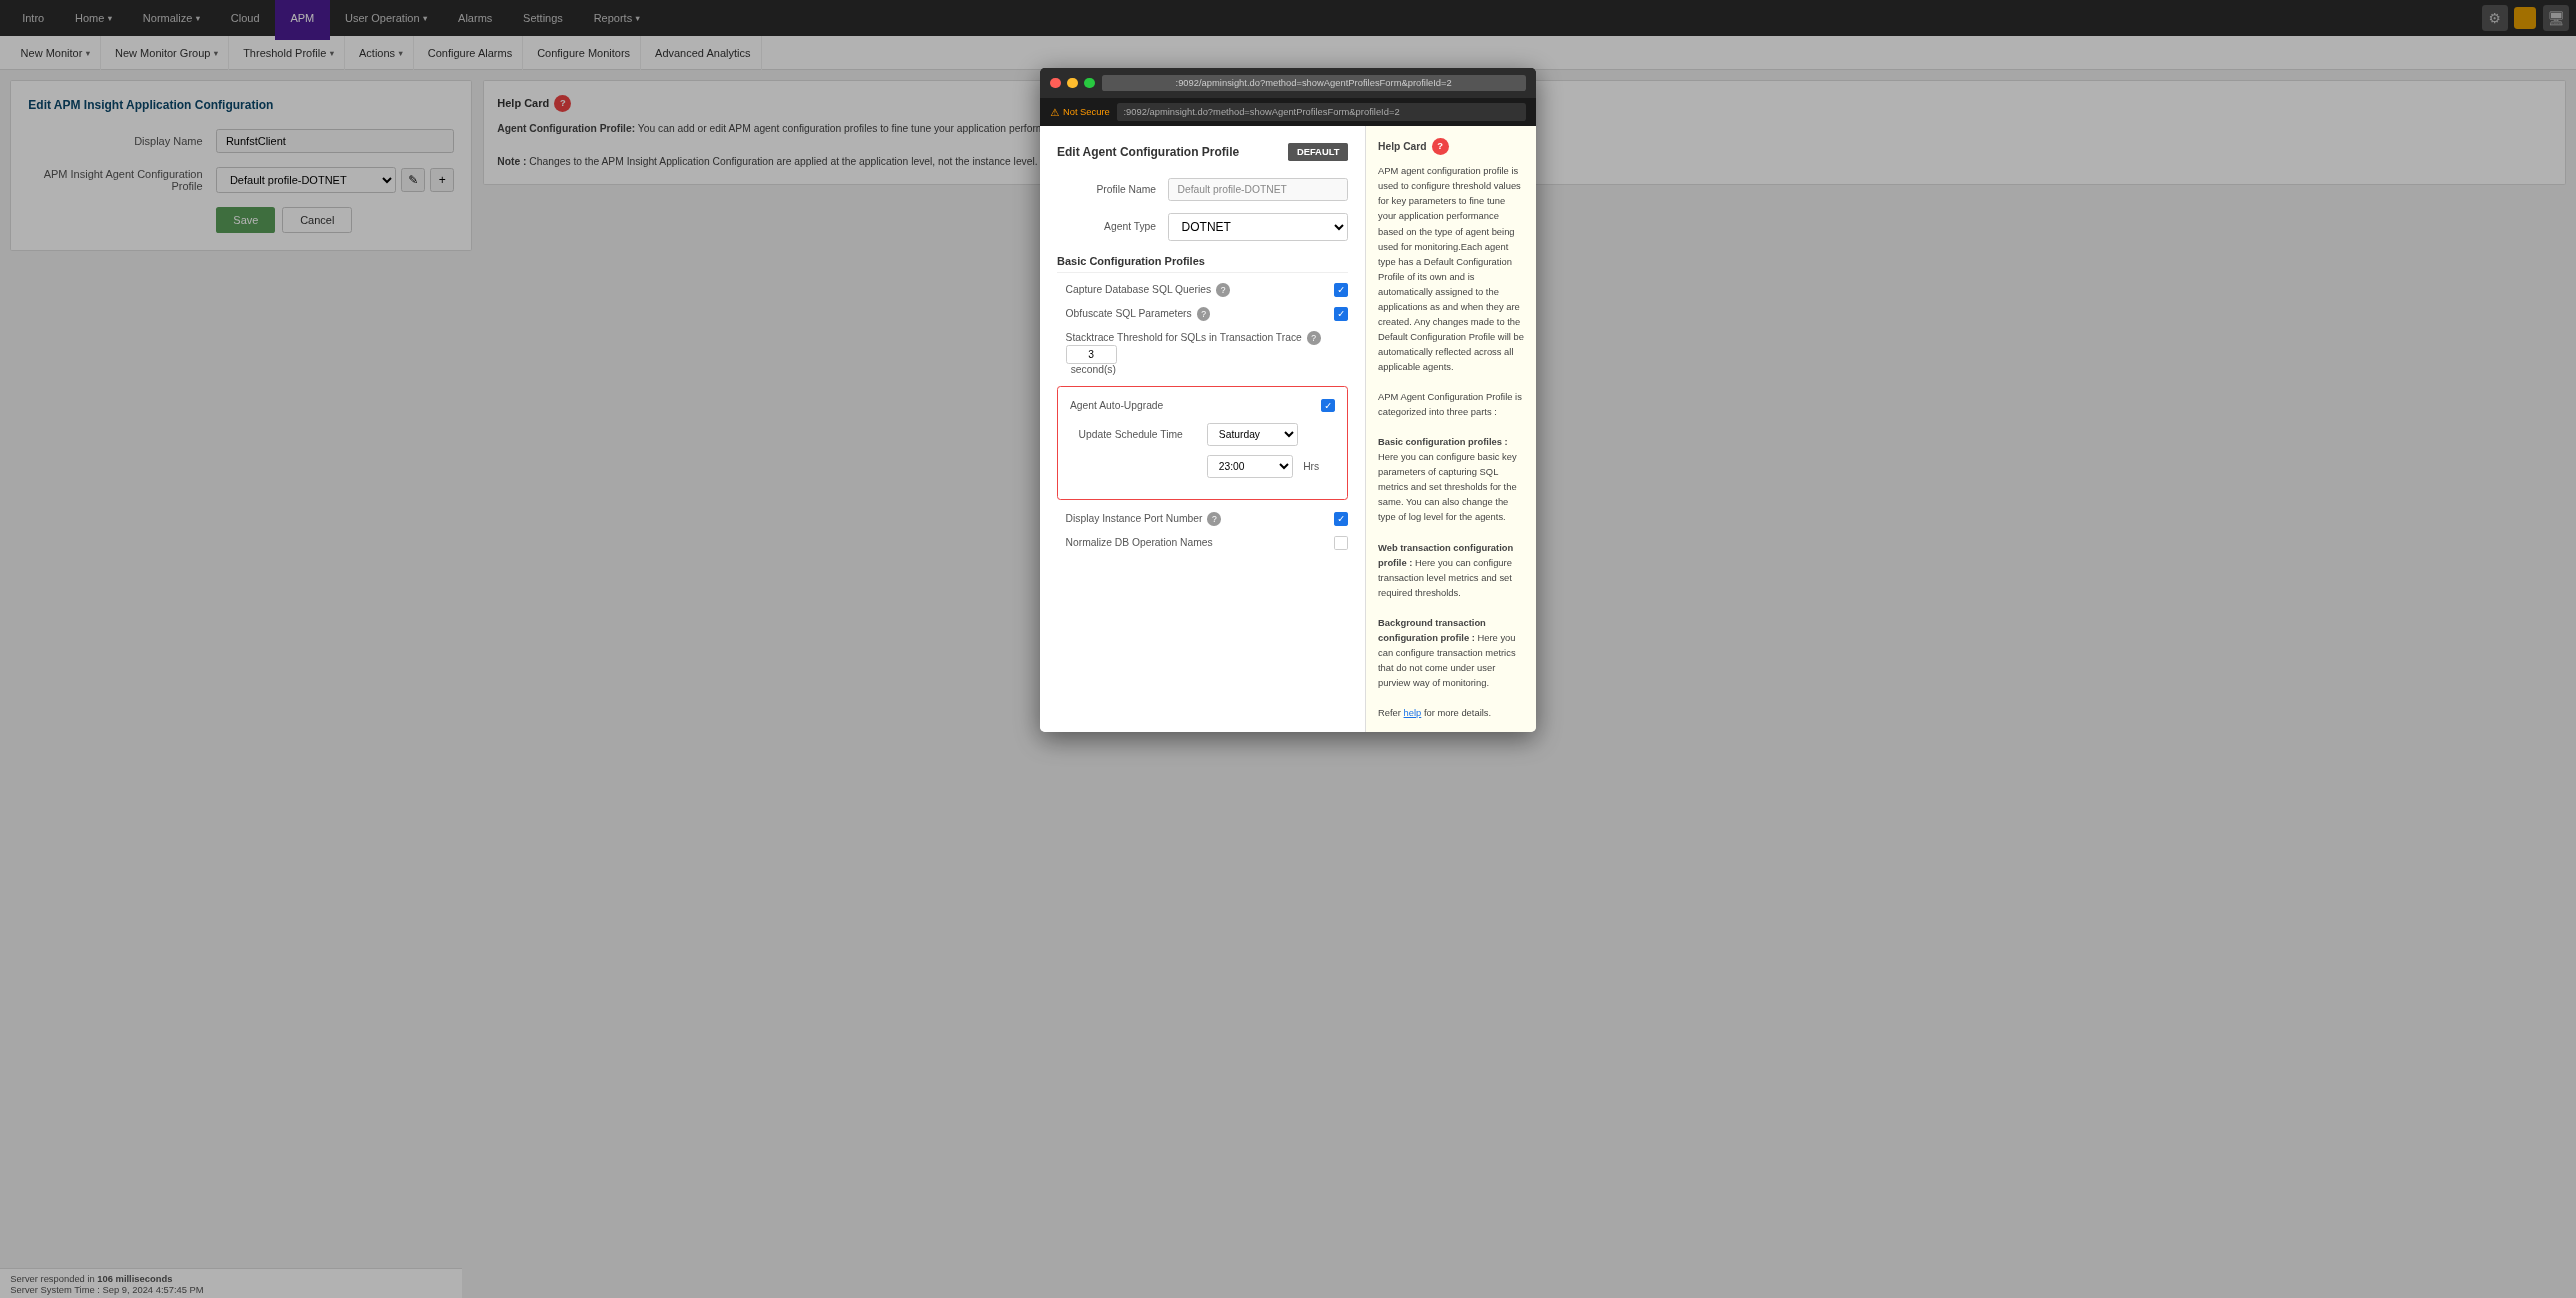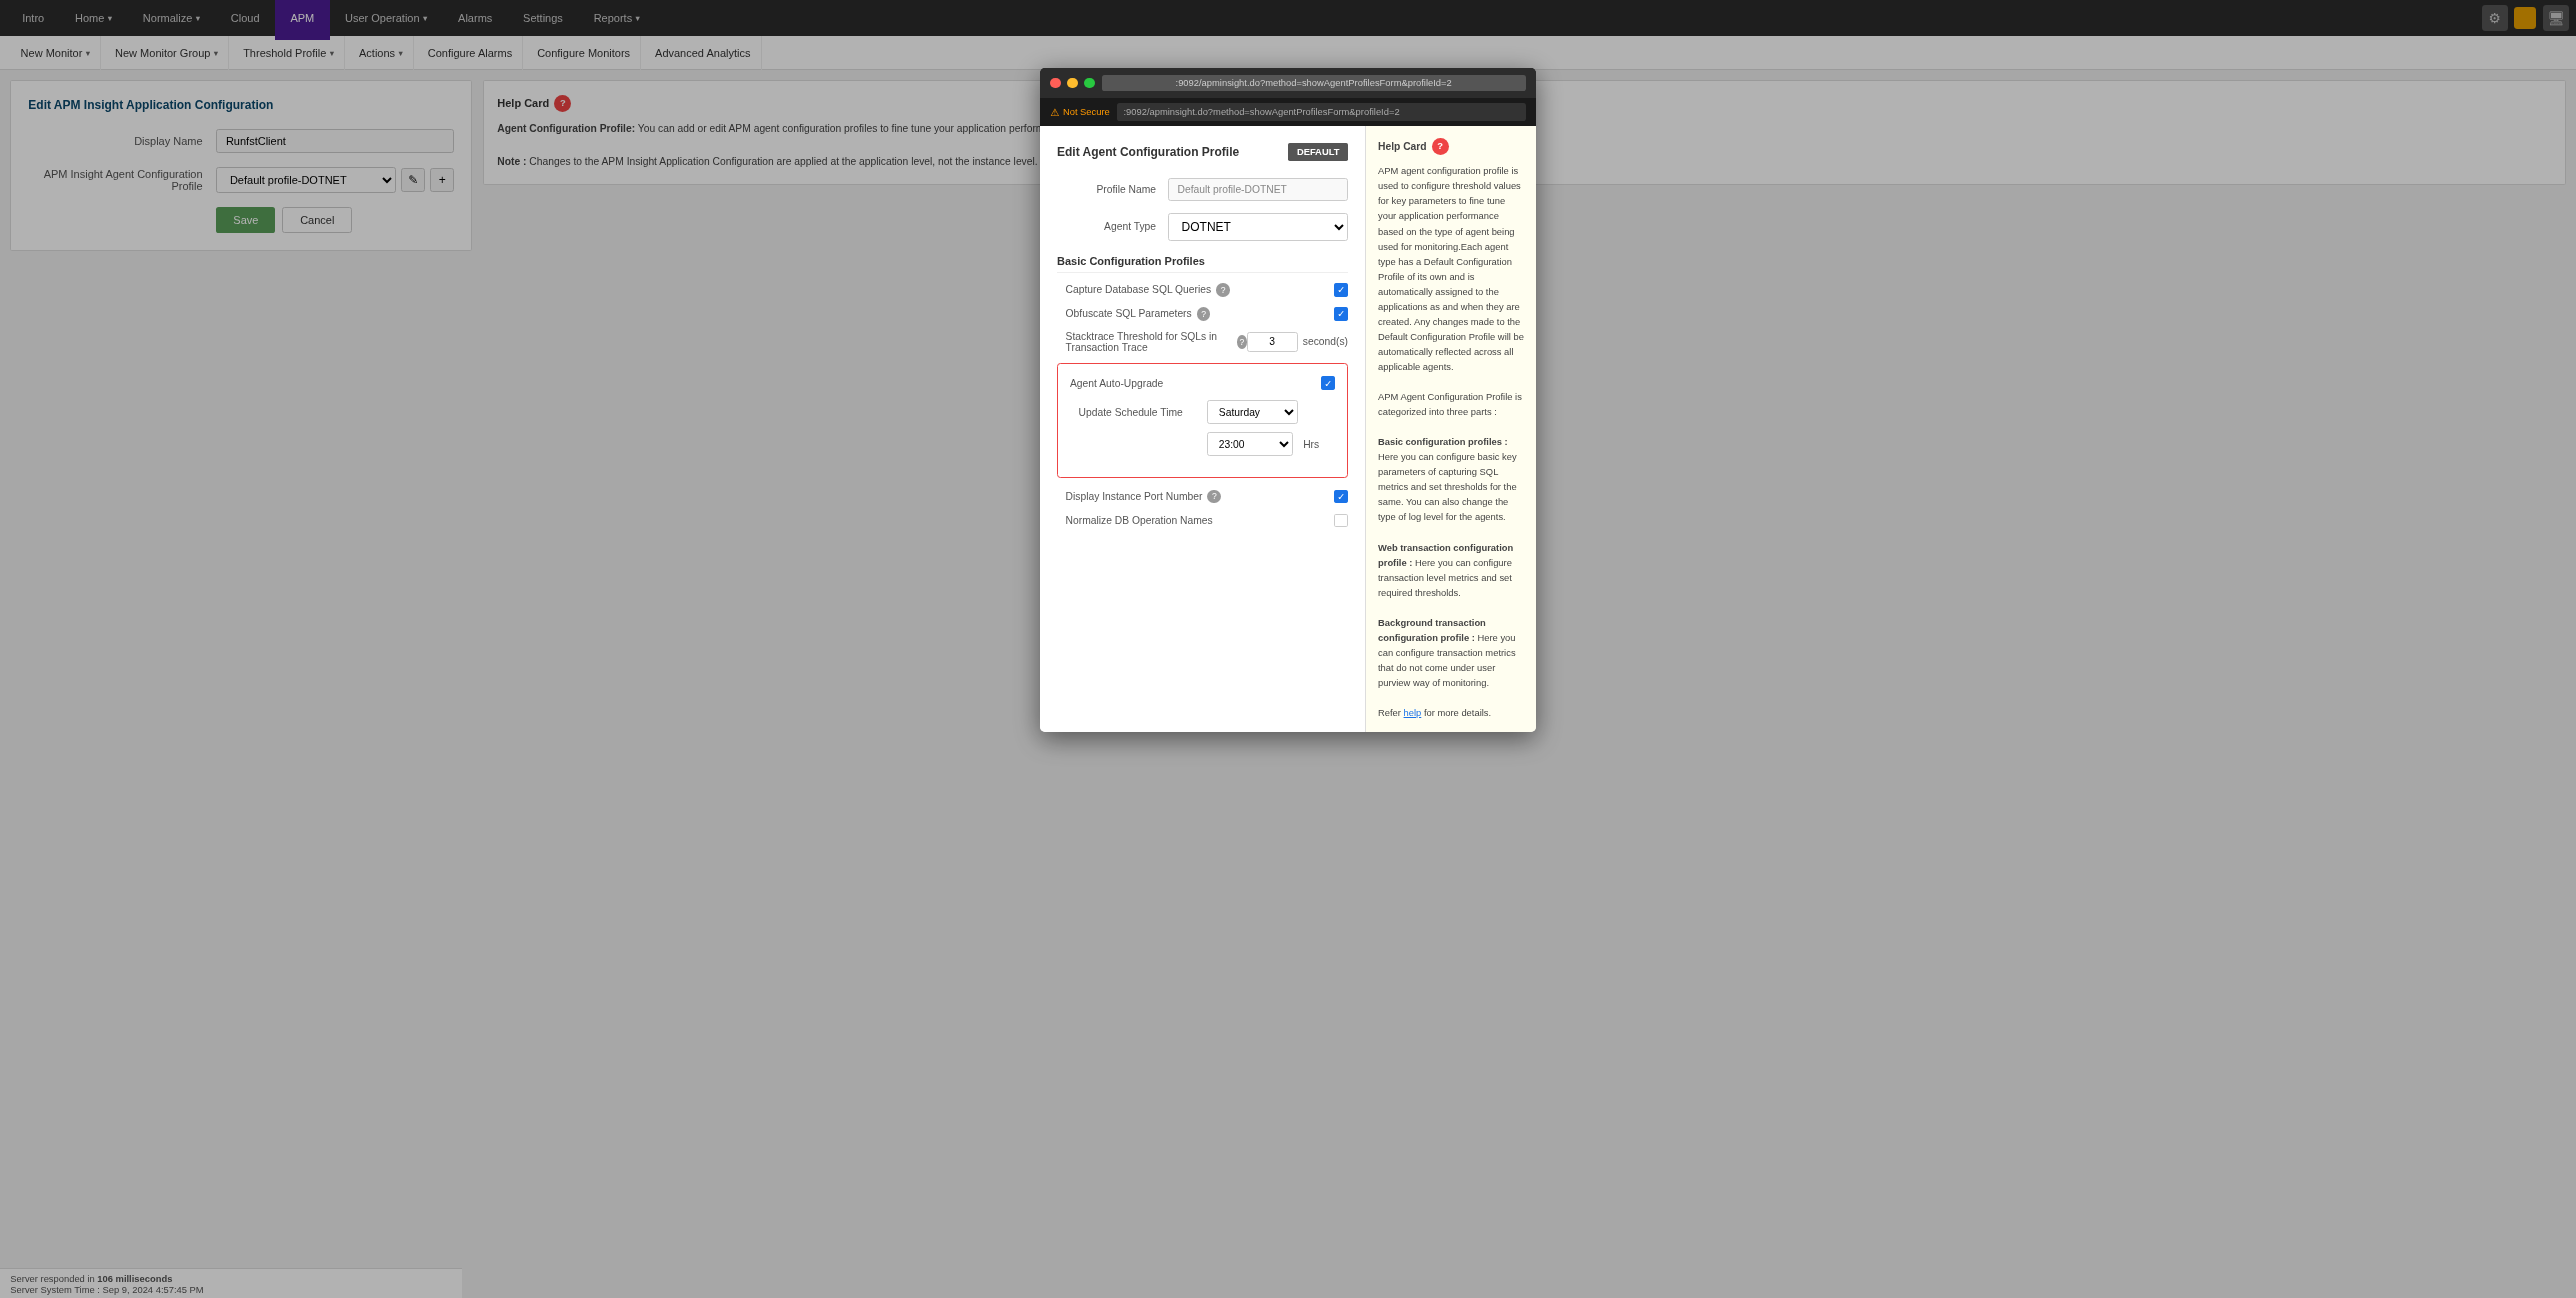--- a/index.html
+++ b/index.html
@@ -386,23 +386,24 @@
       font-size: 9.4px;
     }
     .checkbox.unchecked {
       background: #fff;
       border-color: #ccc;
     }
     .checkbox.unchecked::after { content: ''; }
 
     .stacktrace-row {
       display: flex;
-      align-items: center;
+      align-items: flex-start;
       margin-bottom: 10.3px;
       padding-left: 8.6px;
+      flex-direction: column;
     }
     .stacktrace-label {
       flex: 1;
       font-size: 10.3px;
       color: #555;
       display: flex;
       align-items: center;
       gap: 5.1px;
     }
     .number-input {

